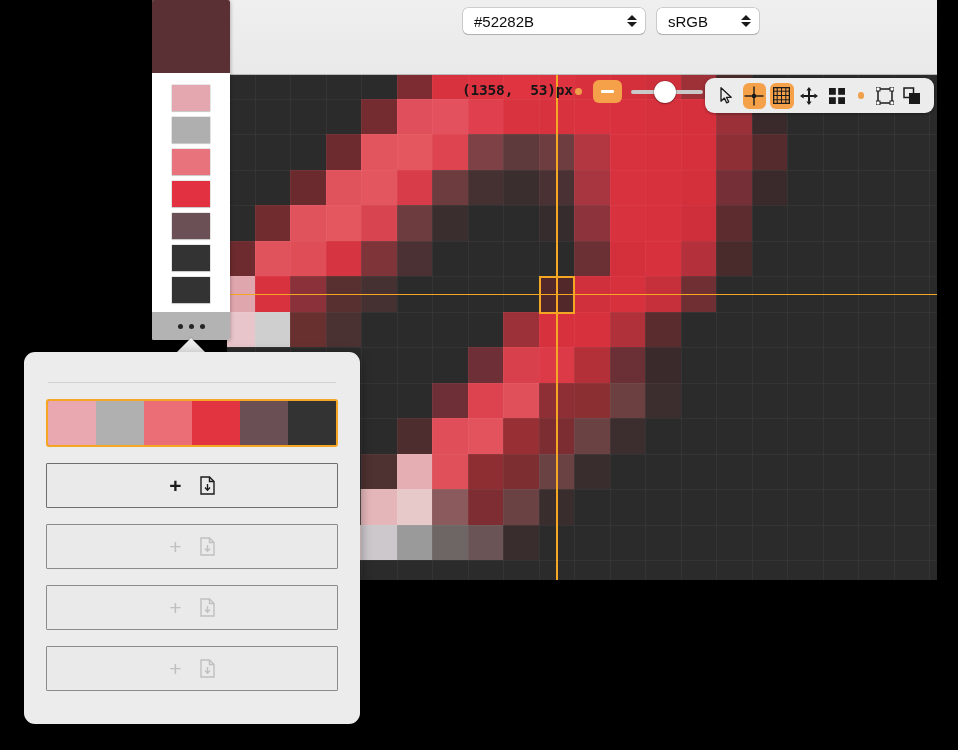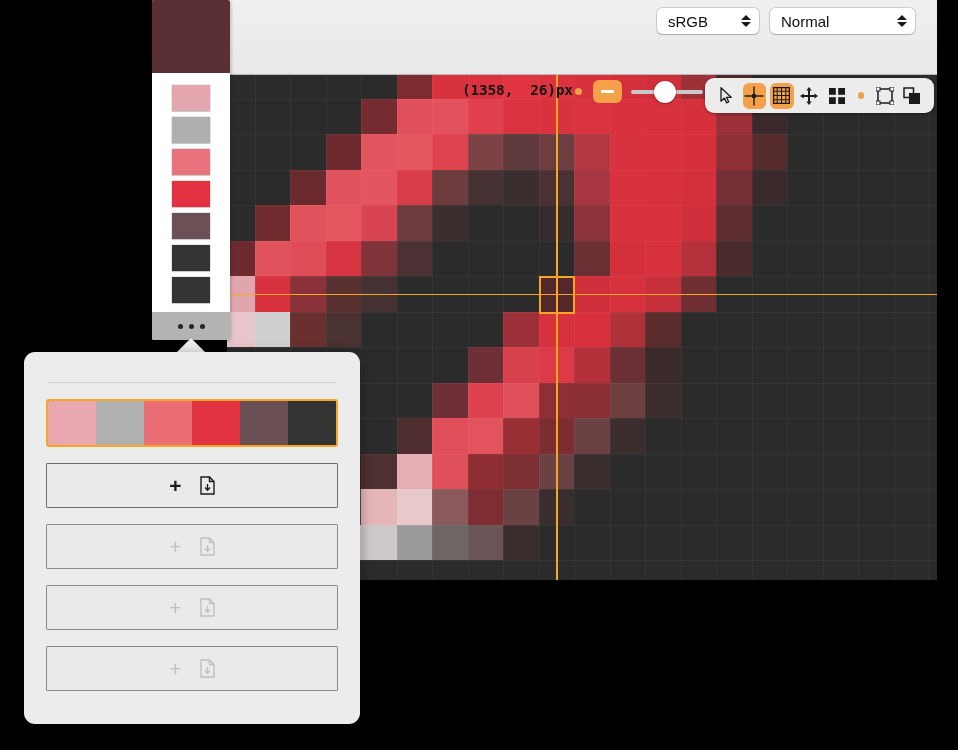--- a/index.html
+++ b/index.html
@@ -539,40 +539,40 @@
         <div class="gridline-h" style="top: 449.5px;"></div>
         <div class="gridline-h" style="top: 485px;"></div>
         <div class="cross-v" style="left: 329.25px; background: rgb(245, 166, 35);"></div>
         <div class="cross-h" style="top: 218.75px; background: rgb(245, 166, 35);"></div>
         <div class="sel-box" style="left: 311.5px; top: 201px; width: 36.5px; height: 37.5px; border-color: rgb(245, 166, 35);"></div>
       </div>
 
     <div class="loupe-topbar">
       <div class="topbar-row1">
 
+        <div class="popup" id="hexField">
+          <span class="popup-label">#52282B</span>
+          <span class="stepper">
+            <span class="chev up"></span>
+              <span class="chev down"></span>
+          </span>
+        </div>
 
         <div class="popup" id="csField">
           <span class="popup-label">sRGB</span>
           <span class="stepper">
             <span class="chev up"></span>
               <span class="chev down"></span>
           </span>
         </div>
 
-        <div class="popup" id="blendField">
-          <span class="popup-label">Normal</span>
-          <span class="stepper">
-            <span class="chev up"></span>
-              <span class="chev down"></span>
-          </span>
-        </div>
       </div>
 
       <div class="topbar-row2">
-        <span class="coord-text">(1358,  26)px</span>
+        <span class="coord-text">(1358,  53)px</span>
 
         <span class="dot-sep" id="dot1"></span>
 
         <div class="sq-btn" id="minusBtn">
           <span class="bar h"></span>
         </div>
 
         <div class="slider">
           <div class="knob"></div>
         </div>

